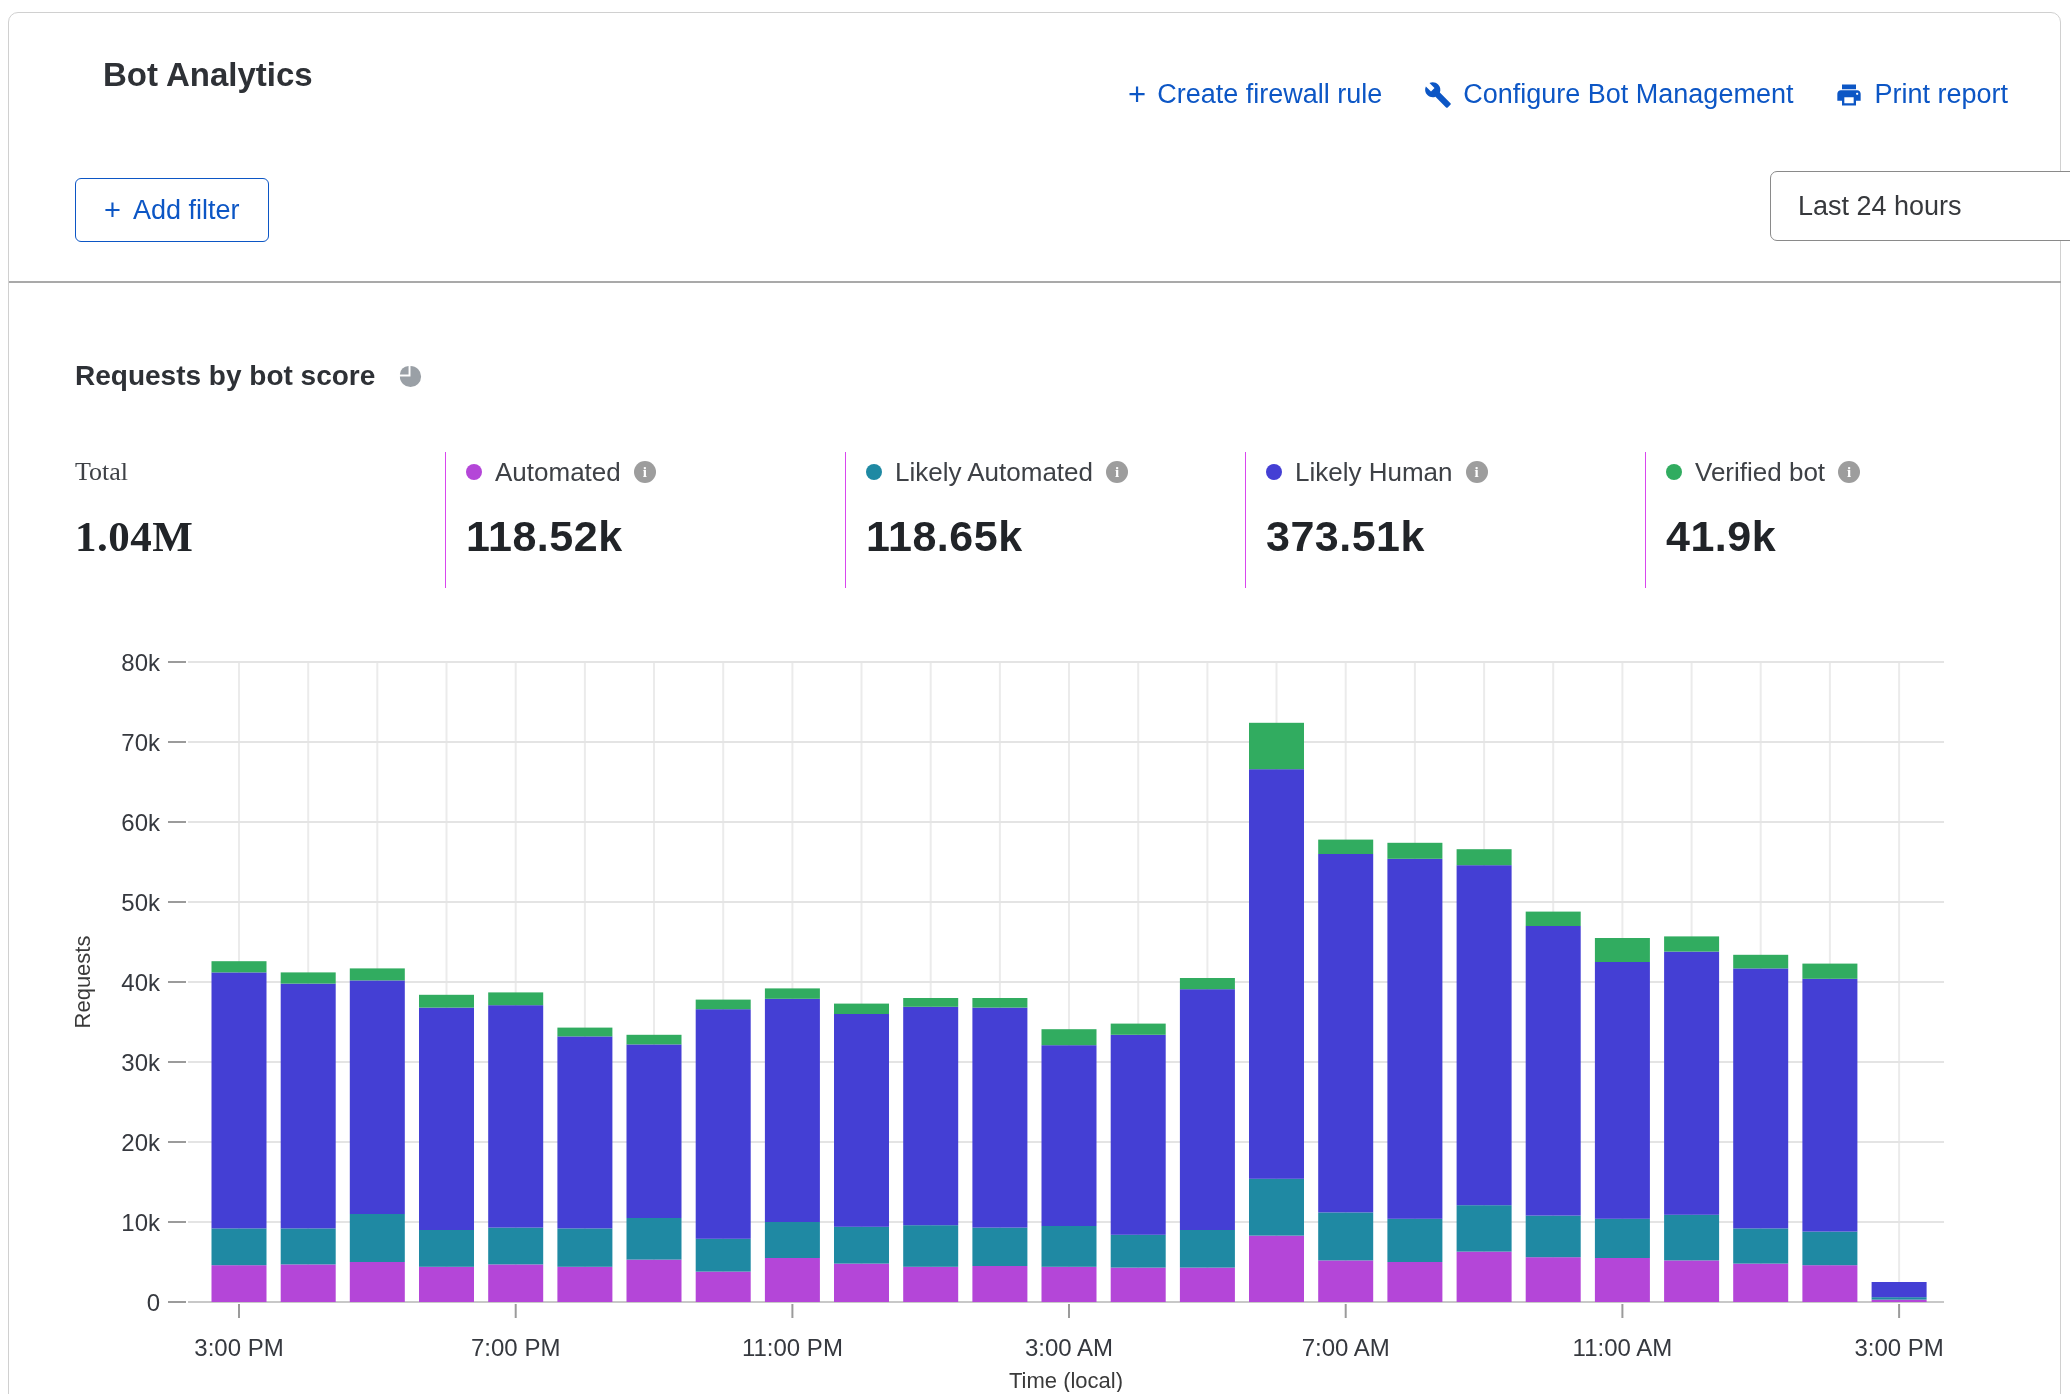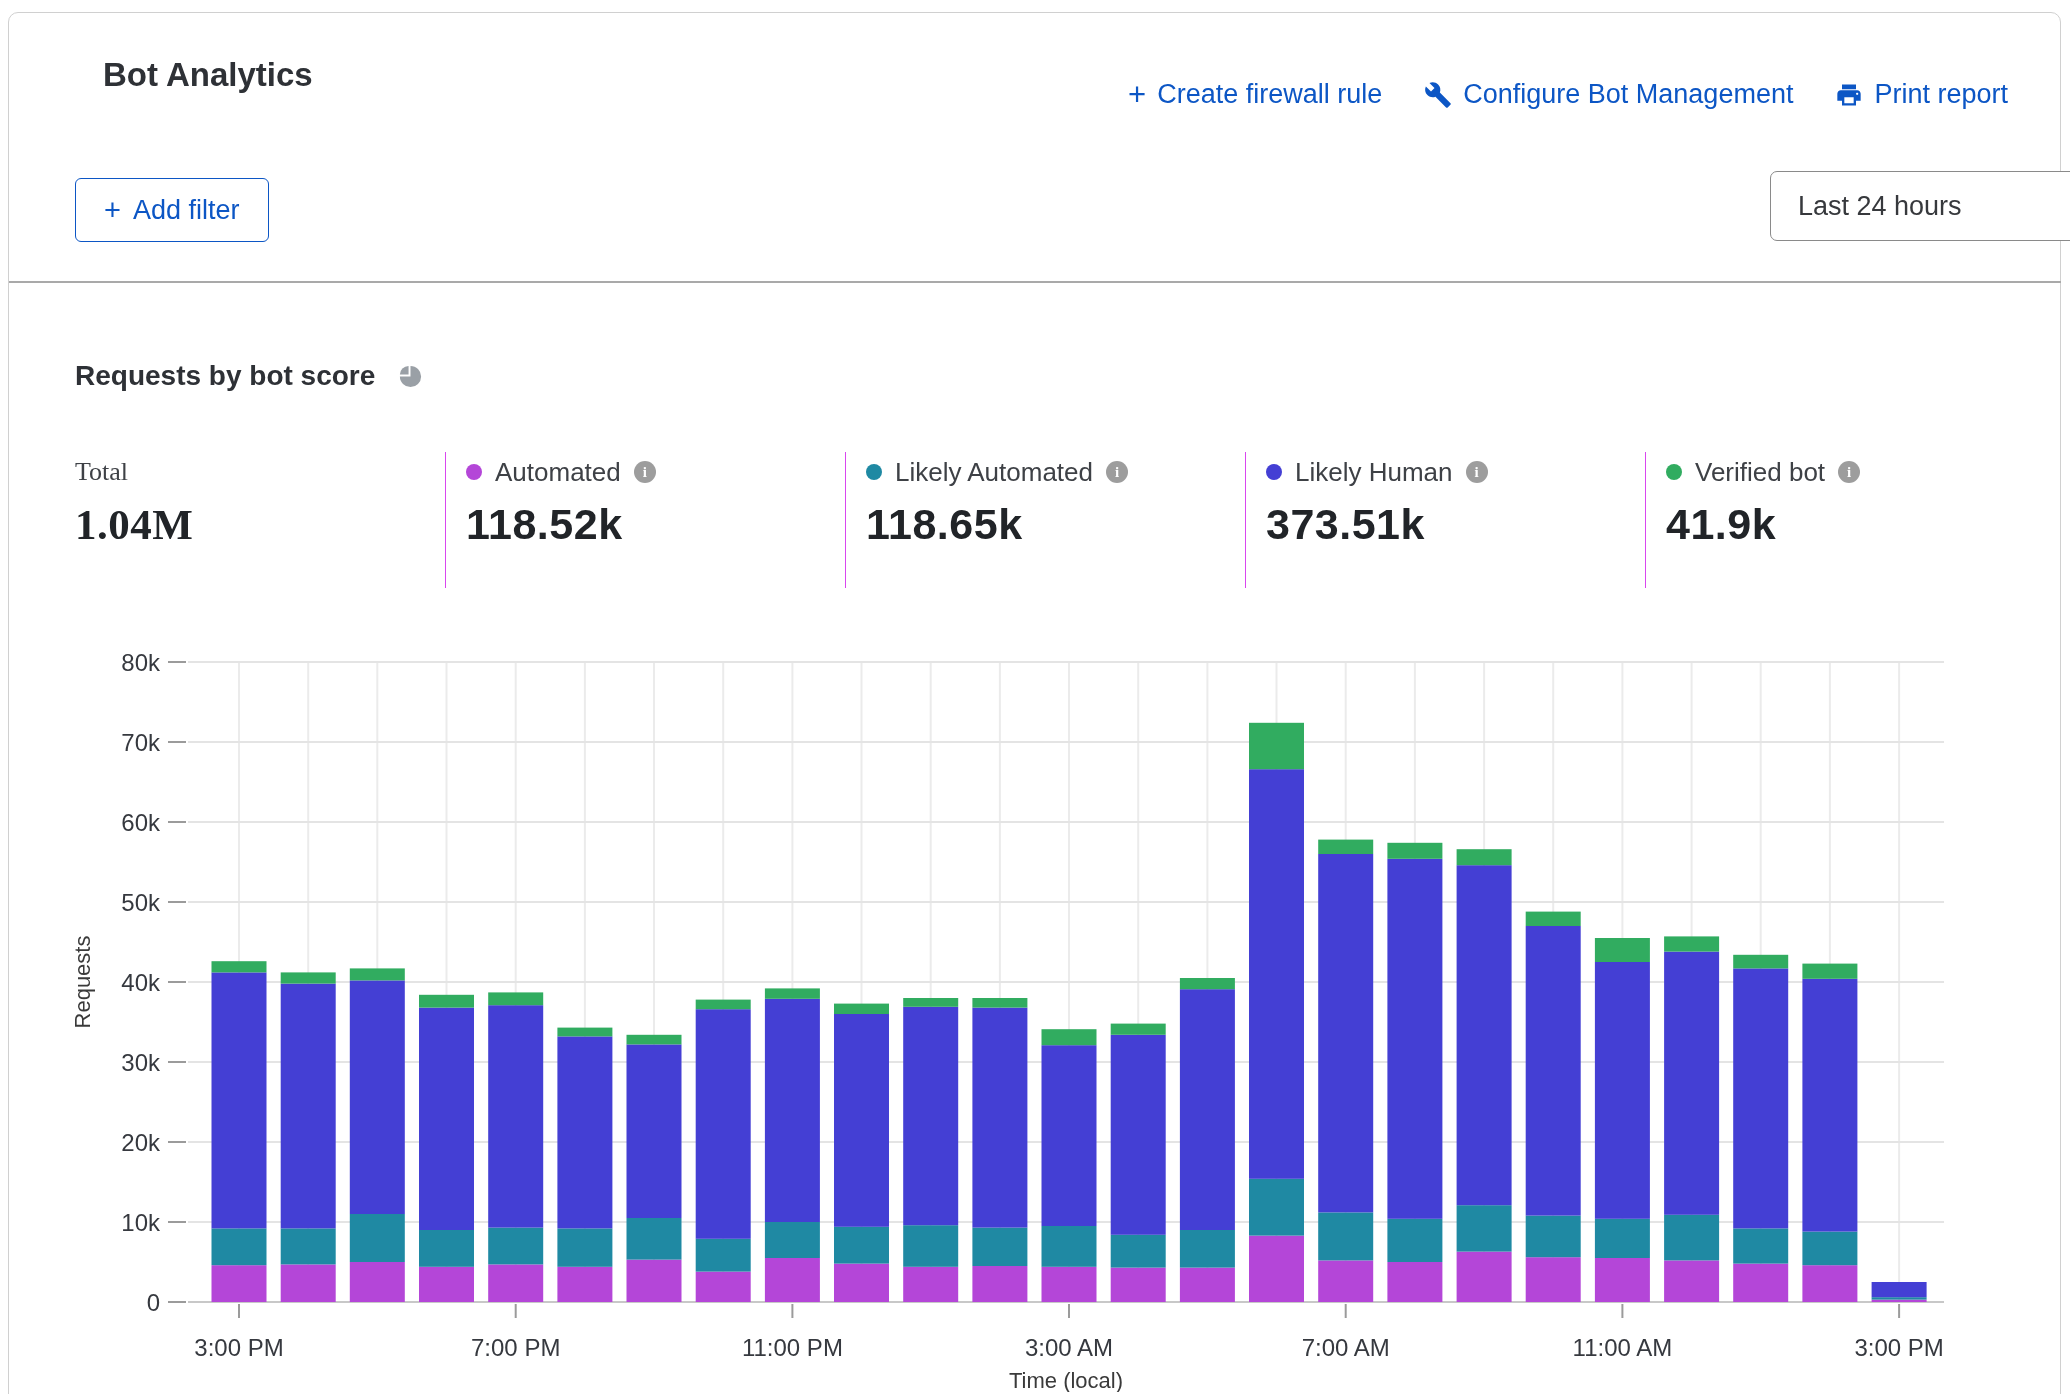--- a/index.html
+++ b/index.html
@@ -29,21 +29,21 @@
   .stats { position:absolute; left:75px; top:452px; display:flex; height:136px; }
   .stat-col { width:400px; padding-top:4px; }
   .stat-col.first { width:370px;font-family:Liberation Serif, serif; }
   .stat-col.bordered { border-left:1px solid #d946ef; padding-left:20px; }
   .stat-label-row { display:flex; align-items:center; gap:13px; height:32px; }
   .dot { width:16px; height:16px; border-radius:50%; flex:0 0 auto; }
   .stat-label { font-size:26px; color:#3e4146; }
   .info { width:22px; height:22px; border-radius:50%; background:#9d9d9d; color:#fff;
           font-size:15px; font-weight:700; display:flex; align-items:center; justify-content:center;
           font-family:"Liberation Serif", serif; cursor:pointer; }
-  .stat-value { margin-top:12px; font-size:43px; font-weight:700; color:#212428; letter-spacing:.5px; }
+  .stat-value { margin-top:24px; font-size:43px; font-weight:700; color:#212428; letter-spacing:.5px; }
   #chart { position:absolute; left:60px; top:640px; width:1960px; height:752px; }
   svg text { font-family:"Liberation Sans", sans-serif; }
   .icon-blue { fill:#0c56c5; }
   .icon-gray { fill:#9aa0a6; }
 </style>
 </head>
 <body>
 
 <div class="card"></div>
 

